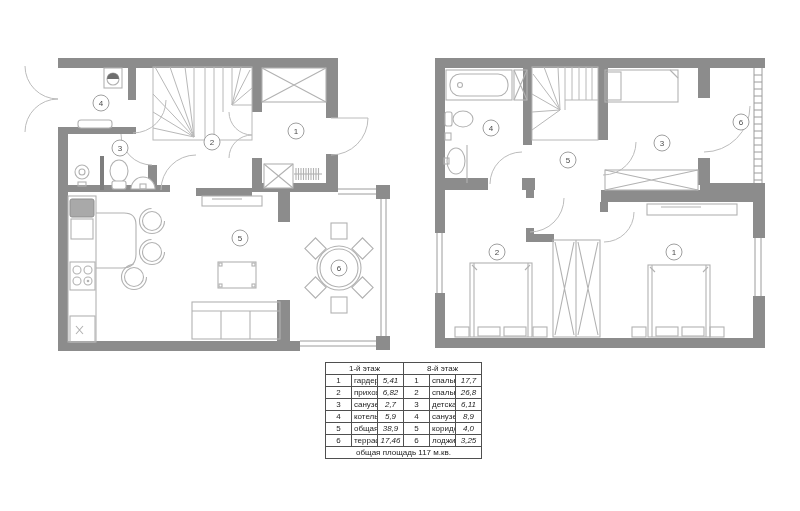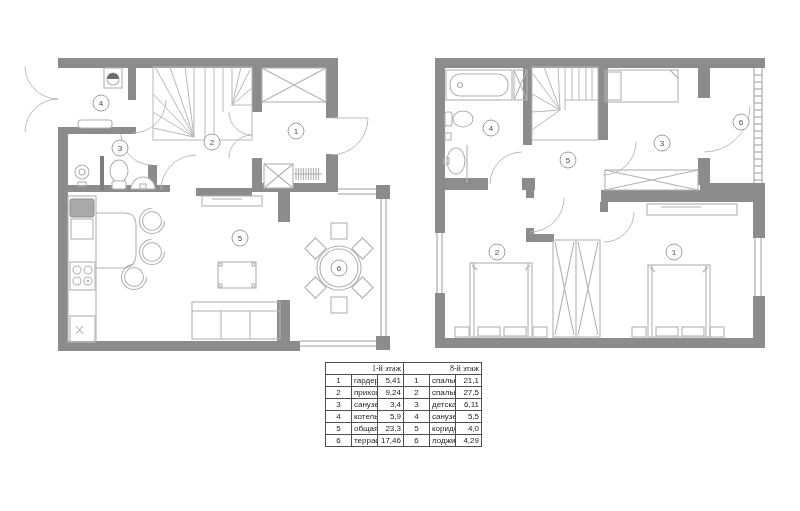--- a/index.html
+++ b/index.html
@@ -13,24 +13,24 @@
   .furnline{stroke:#b2b2b2;stroke-width:1.1;fill:none;}
   .arc{stroke:#bcbcbc;stroke-width:1;fill:none;}
   .stair{stroke:#b8b8b8;stroke-width:1;fill:none;}
   .fillgray{fill:#a9a9a9;stroke:#8f8f8f;stroke-width:1;}
   .roomcircle{fill:#ffffff;stroke:#a0a0a0;stroke-width:1;}
   .roomnum{font-family:"Liberation Sans", sans-serif;font-size:8px;fill:#4a4a4a;text-anchor:middle;}
   
   .legend{position:absolute;left:325px;top:362px;width:157px;border-collapse:collapse;
           table-layout:fixed;font-size:8px;line-height:1;color:#1d1d1d;}
   .legend td{border:1px solid #4f4f4f;padding:1px 2px;height:9px;overflow:hidden;white-space:nowrap;}
-  .legend td.hdr{text-align:right;font-weight:normal;font-family:Liberation Serif, serif;}
+  .legend td.hdr{text-align:center;font-weight:normal;}
   .legend td.num{text-align:center;width:12px;}
   .legend td.nm{text-align:left;width:44px;}
-  .legend td.ar{text-align:right;width:20px;}
+  .legend td.ar{text-align:center;width:20px;font-style:italic;}
   .legend td.foot{text-align:center;}
 </style>
 </head>
 <body>
 
 <div class="canvas">
 
 <svg class="plan-svg" width="800" height="511" viewBox="0 0 800 511">
 
   <g>
@@ -349,58 +349,61 @@
     <tr>
       <td class="hdr" colspan="3">1-й этаж</td>
       <td class="hdr" colspan="3">8-й этаж</td>
     </tr>
     <tr>
       <td class="num">1</td>
       <td class="nm">гардероб</td>
       <td class="ar">5,41</td>
       <td class="num">1</td>
       <td class="nm">спальня</td>
-      <td class="ar">21,1</td>
+      <td class="ar">17,7</td>
     </tr>
     <tr>
       <td class="num">2</td>
       <td class="nm">прихожая</td>
-      <td class="ar">9,24</td>
+      <td class="ar">6,82</td>
       <td class="num">2</td>
       <td class="nm">спальня</td>
-      <td class="ar">27,5</td>
+      <td class="ar">26,8</td>
     </tr>
     <tr>
       <td class="num">3</td>
       <td class="nm">санузел</td>
-      <td class="ar">3,4</td>
+      <td class="ar">2,7</td>
       <td class="num">3</td>
       <td class="nm">детская</td>
       <td class="ar">6,11</td>
     </tr>
     <tr>
       <td class="num">4</td>
       <td class="nm">котельная</td>
       <td class="ar">5,9</td>
       <td class="num">4</td>
       <td class="nm">санузел</td>
-      <td class="ar">5,5</td>
+      <td class="ar">8,9</td>
     </tr>
     <tr>
       <td class="num">5</td>
       <td class="nm">общая</td>
-      <td class="ar">23,3</td>
+      <td class="ar">38,9</td>
       <td class="num">5</td>
       <td class="nm">коридор</td>
       <td class="ar">4,0</td>
     </tr>
     <tr>
       <td class="num">6</td>
       <td class="nm">терраса</td>
       <td class="ar">17,46</td>
       <td class="num">6</td>
       <td class="nm">лоджия</td>
-      <td class="ar">4,29</td>
+      <td class="ar">3,25</td>
+    </tr>
+    <tr>
+      <td class="foot" colspan="6">общая площадь 117 м.кв.</td>
     </tr>
   </tbody>
 </table>
 
 </div>
 
 </body></html>

